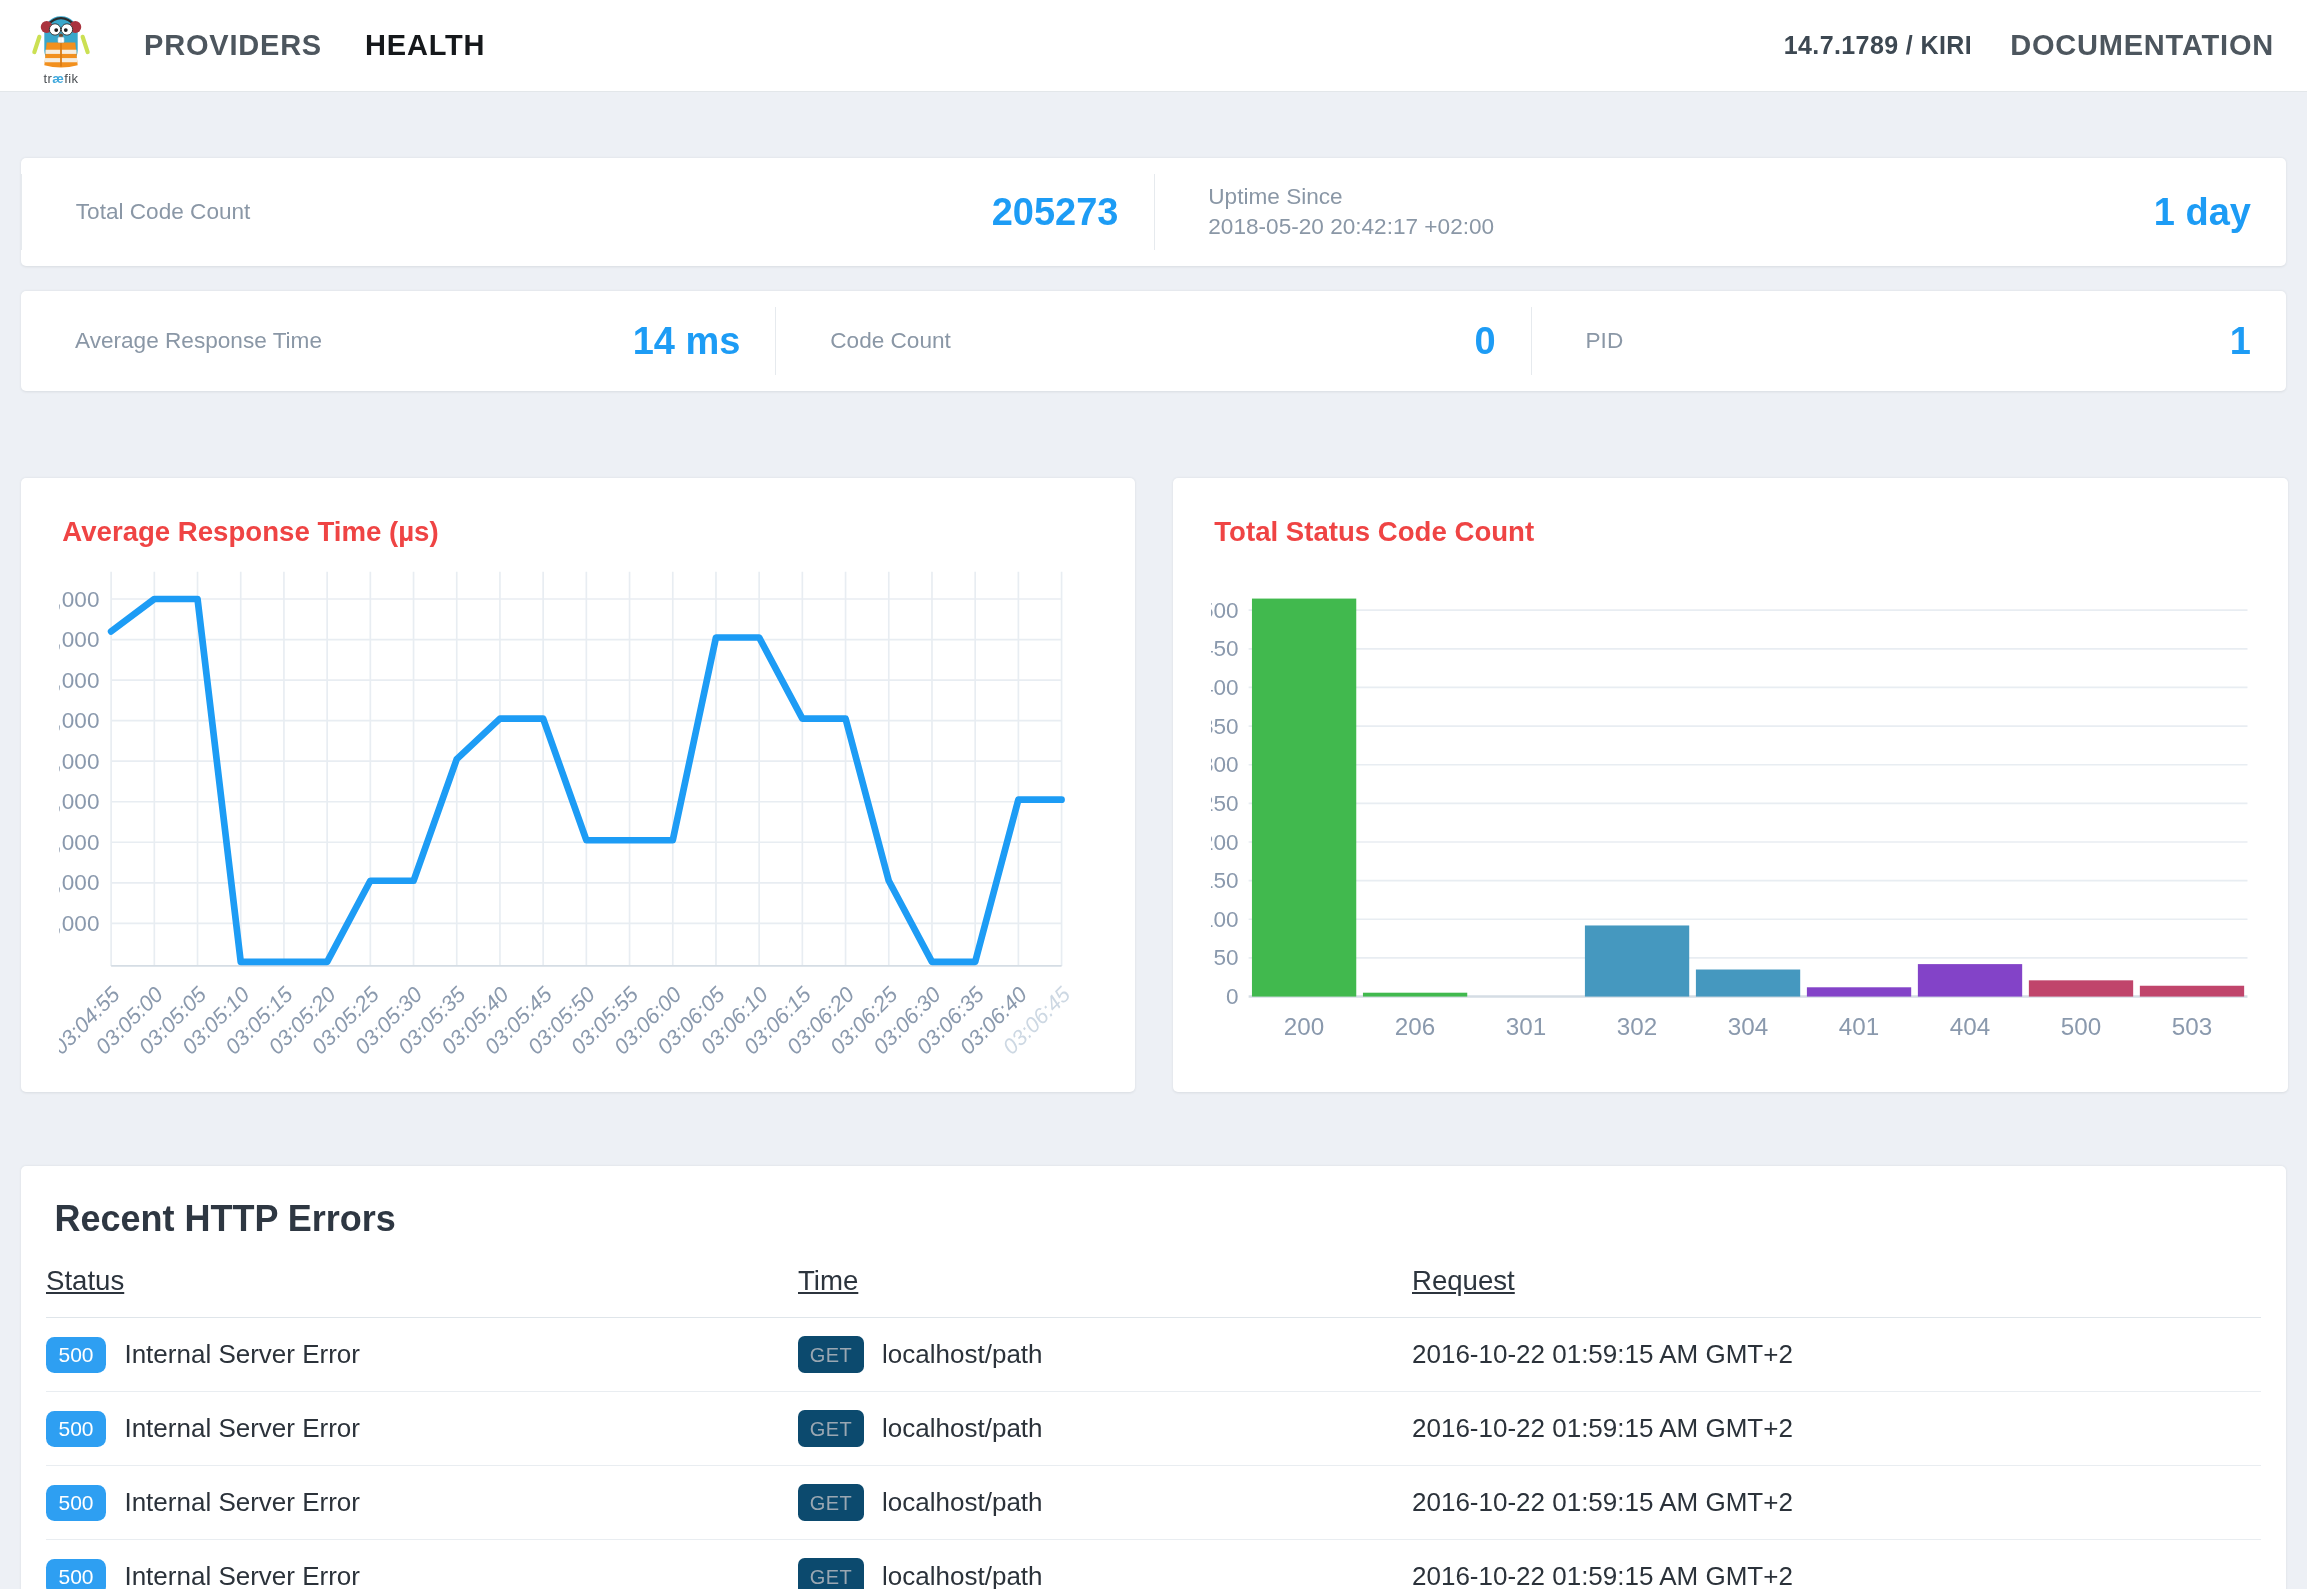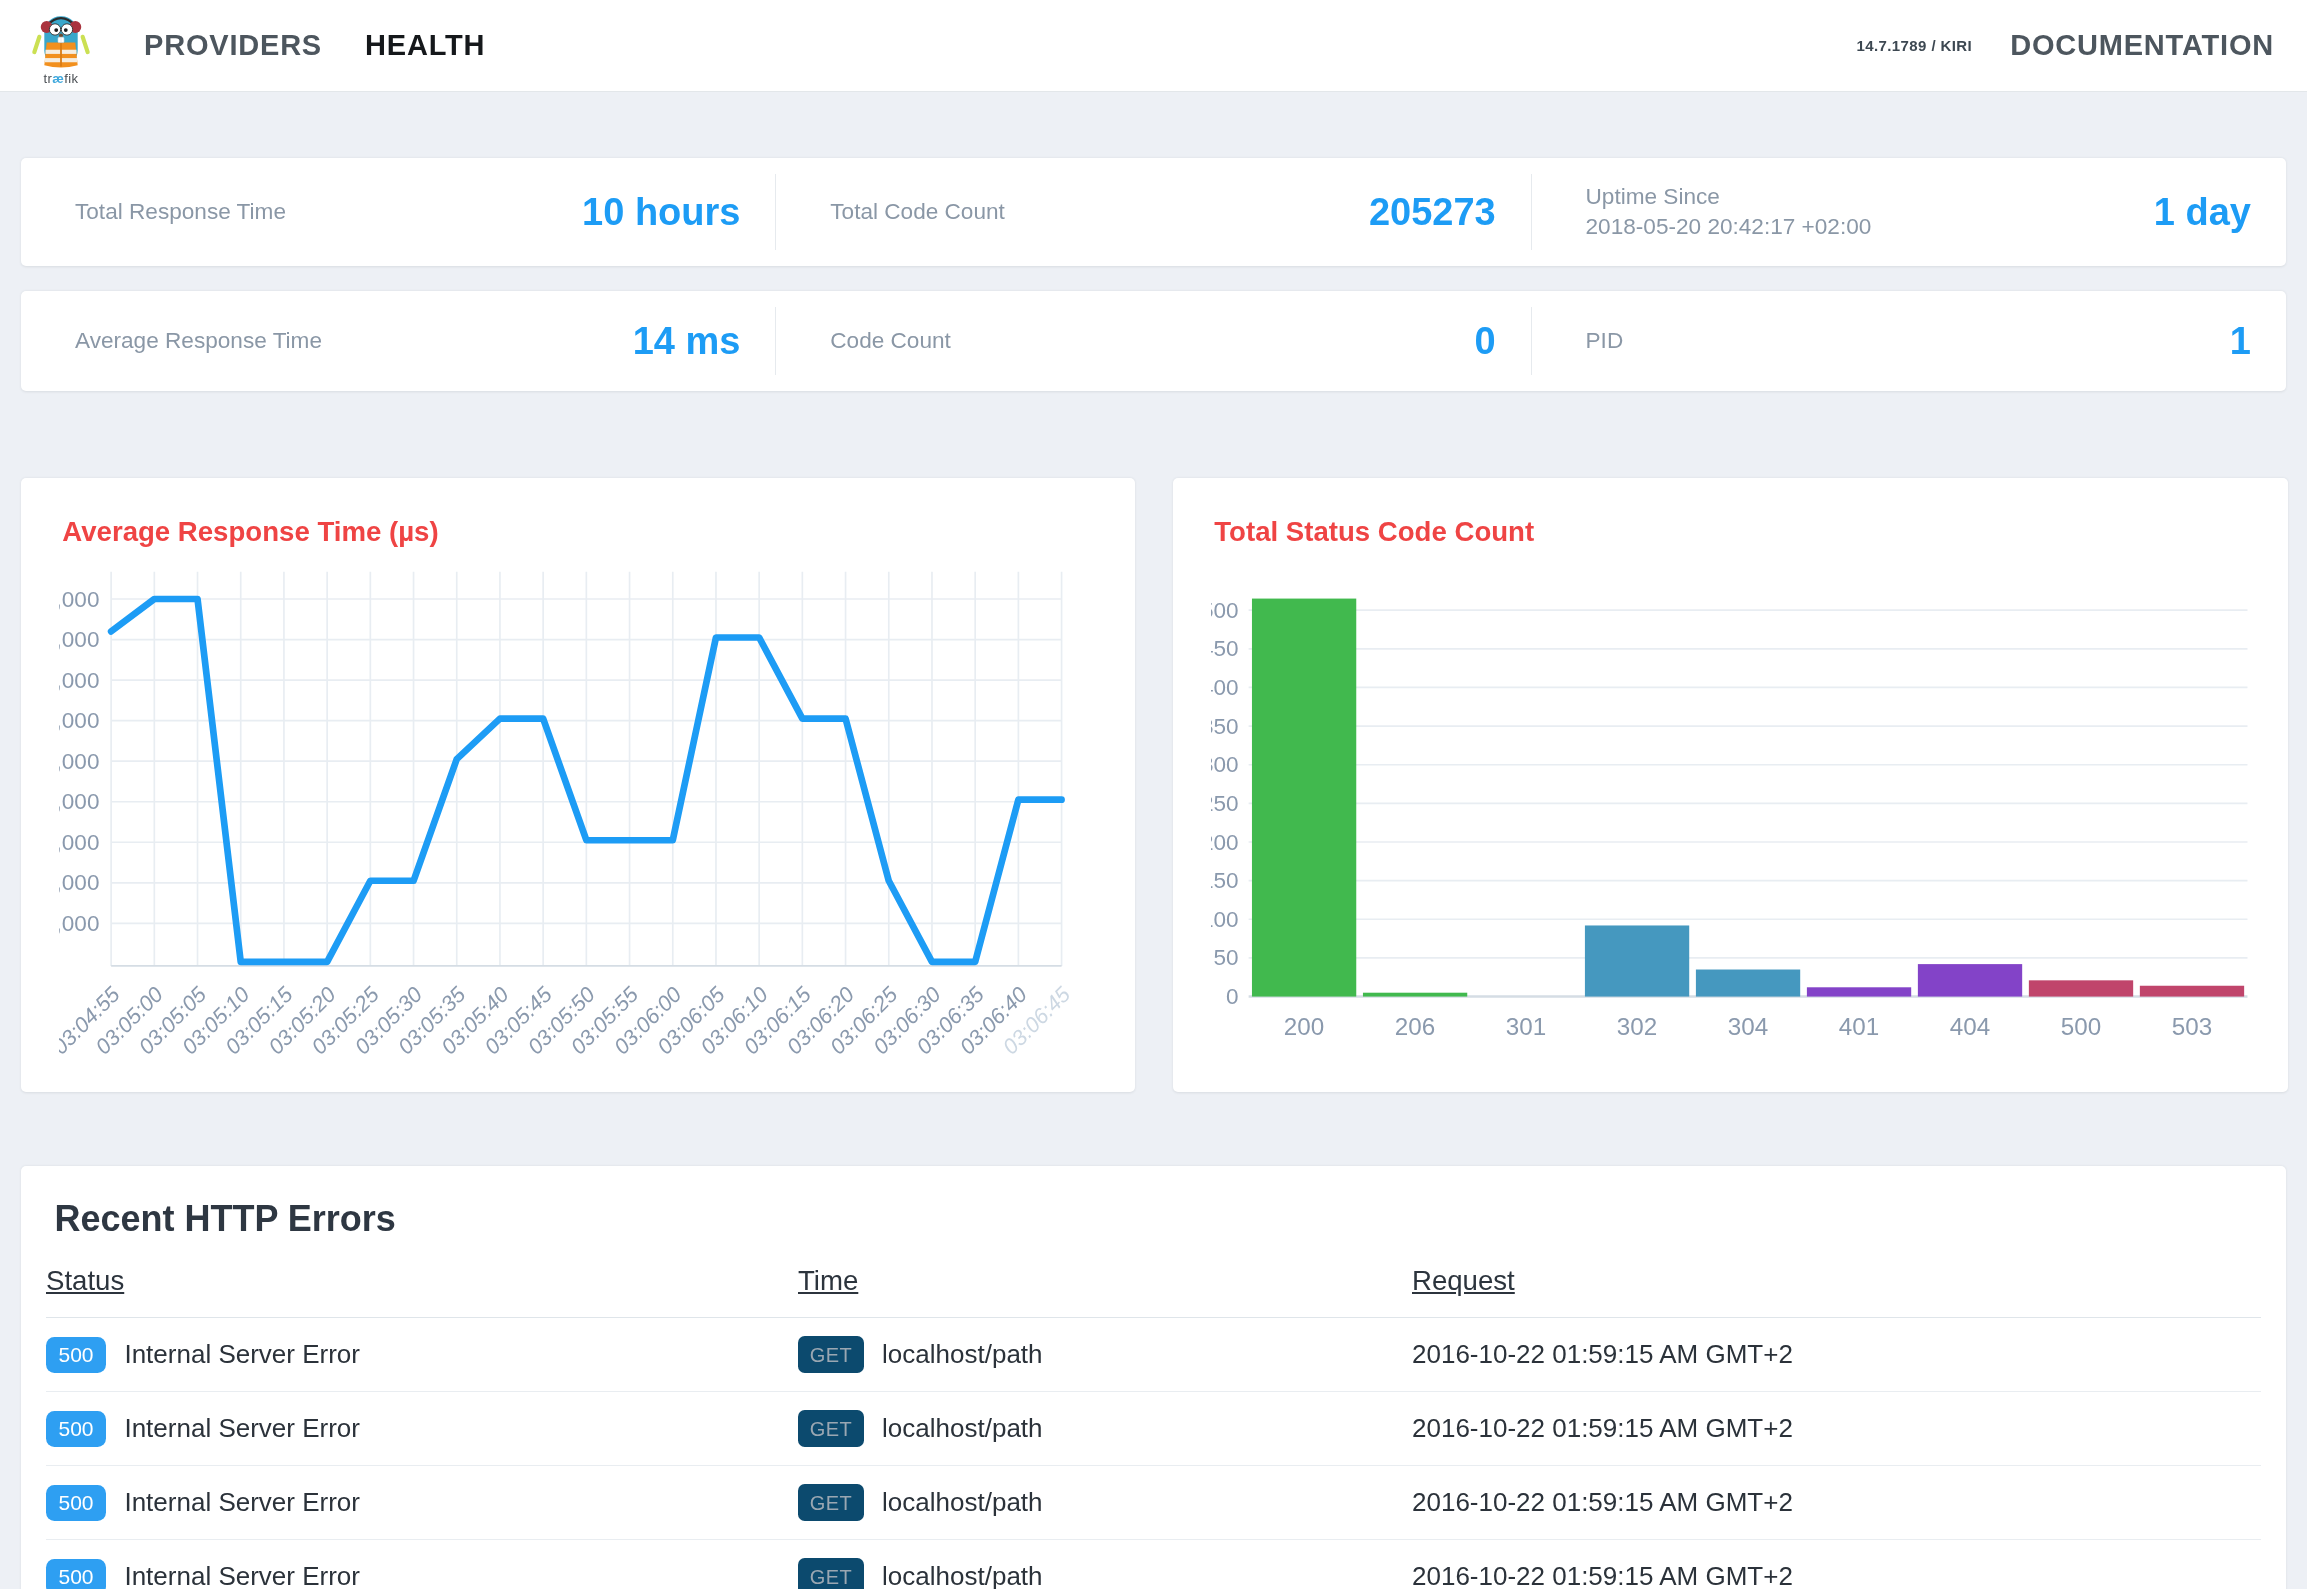--- a/index.html
+++ b/index.html
@@ -15,21 +15,21 @@
     height:92px;background:#ffffff;border-bottom:0.8px solid #e3e7ea;
     display:flex;align-items:center;padding:0 33px 0 25px;box-sizing:border-box;
   }
   .logo-block{display:flex;flex-direction:column;align-items:center;width:72px;margin-top:3.3px;cursor:pointer;}
   .logo-brand{font-size:13px;color:#4a4f54;letter-spacing:0.4px;margin-top:-1.7px;}
   .logo-brand .ae{color:#3fa8dd;font-weight:bold;}
   .nav{display:flex;align-items:center;margin-left:47px;gap:43px;}
   .nav-item{font-size:29px;font-weight:bold;letter-spacing:0.8px;color:#4d565e;text-decoration:none;cursor:pointer;}
   .nav-item.active{color:#15181b;}
   .topbar-right{margin-left:auto;display:flex;align-items:center;gap:38px;}
-  .version{font-size:15px;font-weight:bold;color:#3d4852;letter-spacing:0.4px;}
+  .version{font-size:25px;font-weight:bold;color:#3d4852;letter-spacing:0.4px;}
   
   .main{padding:0 21px;}
   .card{
     background:#fff;border-radius:5px;
     box-shadow:0 0.8px 2.5px rgba(40,50,60,.10);
   }
   
   .stats-row{display:flex;align-items:stretch;}
   .stats-row.r1{margin-top:66px;height:108px;}
   .stats-row.r2{margin-top:25px;height:100px;}
@@ -98,26 +98,20 @@
 
   <div class="topbar-right">
     <span class="version">14.7.1789 / KIRI</span>
     <a class="nav-item">DOCUMENTATION</a>
   </div>
 </div>
 
 <div class="main">
 
   <div class="card stats-row r1">
-    <div class="stat-cell">
-      <div class="stat-labels">
-          <span class="stat-label">Total Response Time</span>
-        </div>
-      <span class="stat-value">10 hours</span>
-    </div>
     <div class="vdivider"></div>
     <div class="stat-cell">
       <div class="stat-labels">
           <span class="stat-label">Total Code Count</span>
         </div>
       <span class="stat-value">205273</span>
     </div>
     <div class="vdivider"></div>
     <div class="stat-cell">
       <div class="stat-labels">

